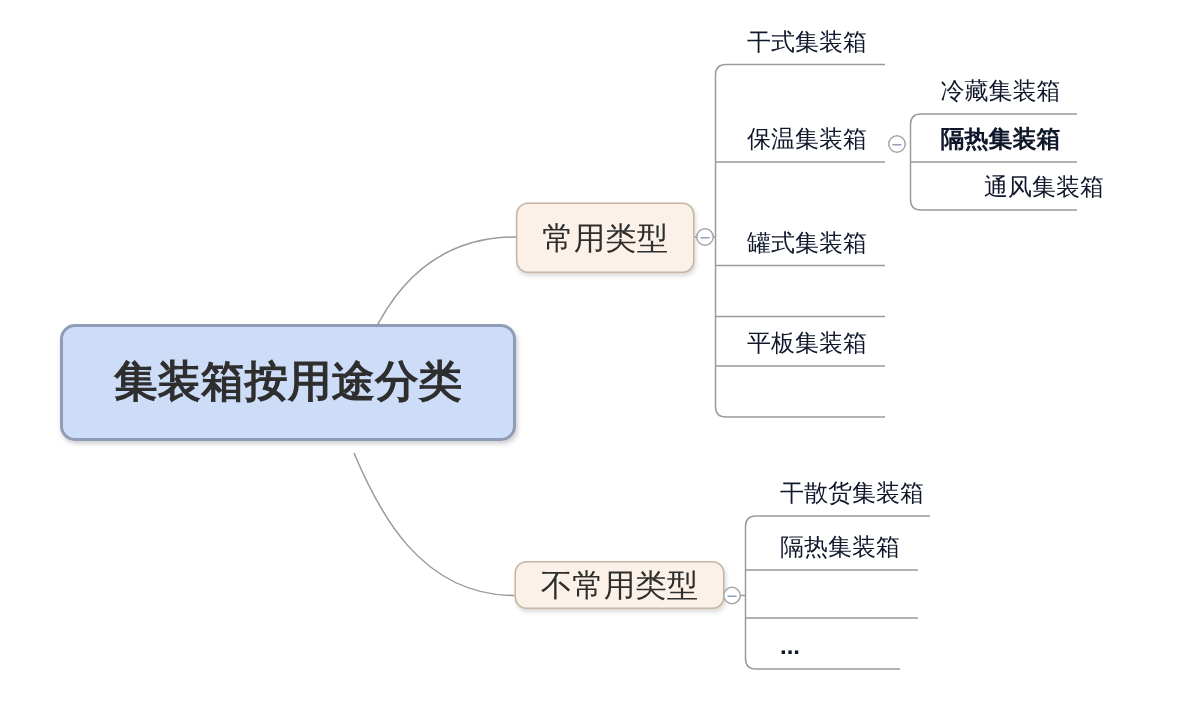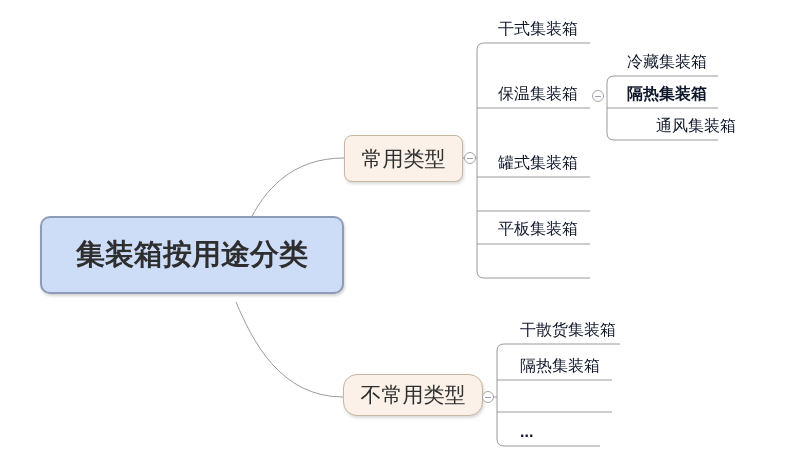--- a/index.html
+++ b/index.html
@@ -27,21 +27,21 @@
     box-shadow:1px 2px 3px rgba(0,0,0,0.18);
   }
   .branch-topic{
     background:#fbf1e8;
     border:1.5px solid #c7b6a2;
     border-radius:8px;
     font-size:21px;
     box-shadow:1px 2px 3px rgba(0,0,0,0.15);
   }
   .branch-common{left:344px;top:135px;width:119px;height:47px;}
-  .branch-uncommon{left:343px;top:374px;width:140px;height:42px;border-radius:14px;}
+  .branch-uncommon{left:343px;top:374px;width:140px;height:32px;}
   .leaf{
     position:absolute;
     height:24px;line-height:24px;
     font-size:16px;color:#0f172a;
     white-space:nowrap;
   }
   .collapse-btn{
     position:absolute;
     width:12px;height:12px;
     background:#ffffff;

